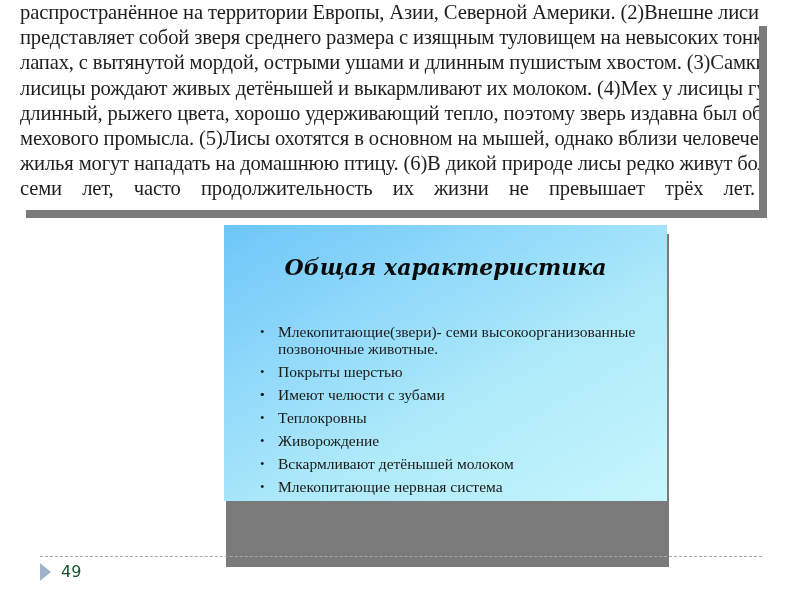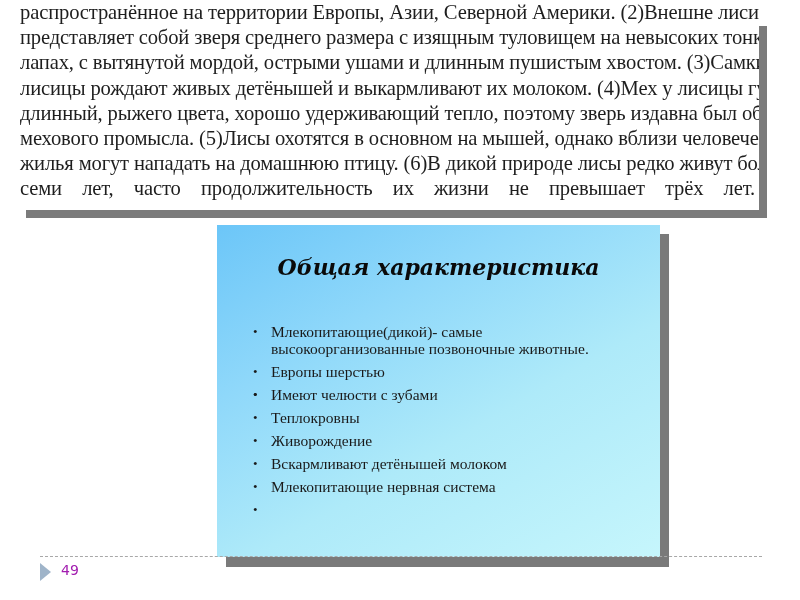--- a/index.html
+++ b/index.html
@@ -22,21 +22,21 @@
     letter-spacing: -0.15px;
   }
   .text-image .line { display: block; white-space: nowrap; text-align: justify; text-align-last: justify; height: 25.2px; }
 
   
   .slide-shadow {
     position: absolute; left: 226px; top: 234px; width: 443px; height: 333px;
     background: #7a7a7a;
   }
   .slide {
-    position: absolute; left: 217px; top: 225px; width: 443px; height: 332px;
+    position: absolute; left: 224px; top: 225px; width: 443px; height: 276px;
     overflow: hidden;
     background: linear-gradient(150deg, #6cc6f8 0%, #8fd8fa 30%, #aeeaf9 60%, #c6f6fc 100%);
   }
   .slide-title {
     position: absolute; left: 0; right: 0; top: 27px;
     text-align: center;
     font-family: "DejaVu Serif", serif; font-style: italic; font-weight: bold;
     font-size: 22px; line-height: 31px; color: #0a0a0a;
   }
   .slide-list {
@@ -52,21 +52,21 @@
     position: absolute; left: 40px; top: 556px; width: 722px; height: 0;
     border-top: 1px dashed #a8a8a8;
   }
   .page-arrow {
     position: absolute; left: 40px; top: 563px; width: 0; height: 0;
     border-top: 9px solid transparent; border-bottom: 9px solid transparent;
     border-left: 11px solid #9fb4c9;
   }
   .page-number {
     position: absolute; left: 61px; top: 562px;
-    font-family: "DejaVu Sans", sans-serif; font-size: 14px; color: #a21caf;
+    font-family: "DejaVu Sans", sans-serif; font-size: 16px; color: #14532d;
   }
 </style>
 </head>
 <body>
 
 <div class="text-shadow"></div>
 <div class="text-image">
   <p>
     <span class="line">распространённое на территории Европы, Азии, Северной Америки. (2)Внешне лисица</span>
     <span class="line">представляет собой зверя среднего размера с изящным туловищем на невысоких тонких</span>
@@ -78,22 +78,22 @@
     <span class="line">семи лет, часто продолжительность их жизни не превышает трёх лет.</span>
   </p>
 </div>
 
 <div class="slide-shadow"></div>
 <div class="slide">
   <div class="slide-title">
     <div>Общая характеристика</div>
   </div>
   <ul class="slide-list">
-    <li><span class="bullet">•</span><span>Млекопитающие(дикой)- самые высокоорганизованные позвоночные животные.</span></li>
-    <li><span class="bullet">•</span><span>Европы шерстью</span></li>
+    <li><span class="bullet">•</span><span>Млекопитающие(звери)- семи высокоорганизованные позвоночные животные.</span></li>
+    <li><span class="bullet">•</span><span>Покрыты шерстью</span></li>
     <li><span class="bullet">•</span></li>
     <li><span class="bullet">•</span><span>Имеют челюсти с зубами</span></li>
     <li><span class="bullet">•</span><span>Теплокровны</span></li>
     <li><span class="bullet">•</span><span>Живорождение</span></li>
     <li><span class="bullet">•</span><span>Вскармливают детёнышей молоком</span></li>
     <li><span class="bullet">•</span><span>Млекопитающие нервная система</span></li>
     <li><span class="bullet">•</span></li>
   </ul>
 </div>
 

